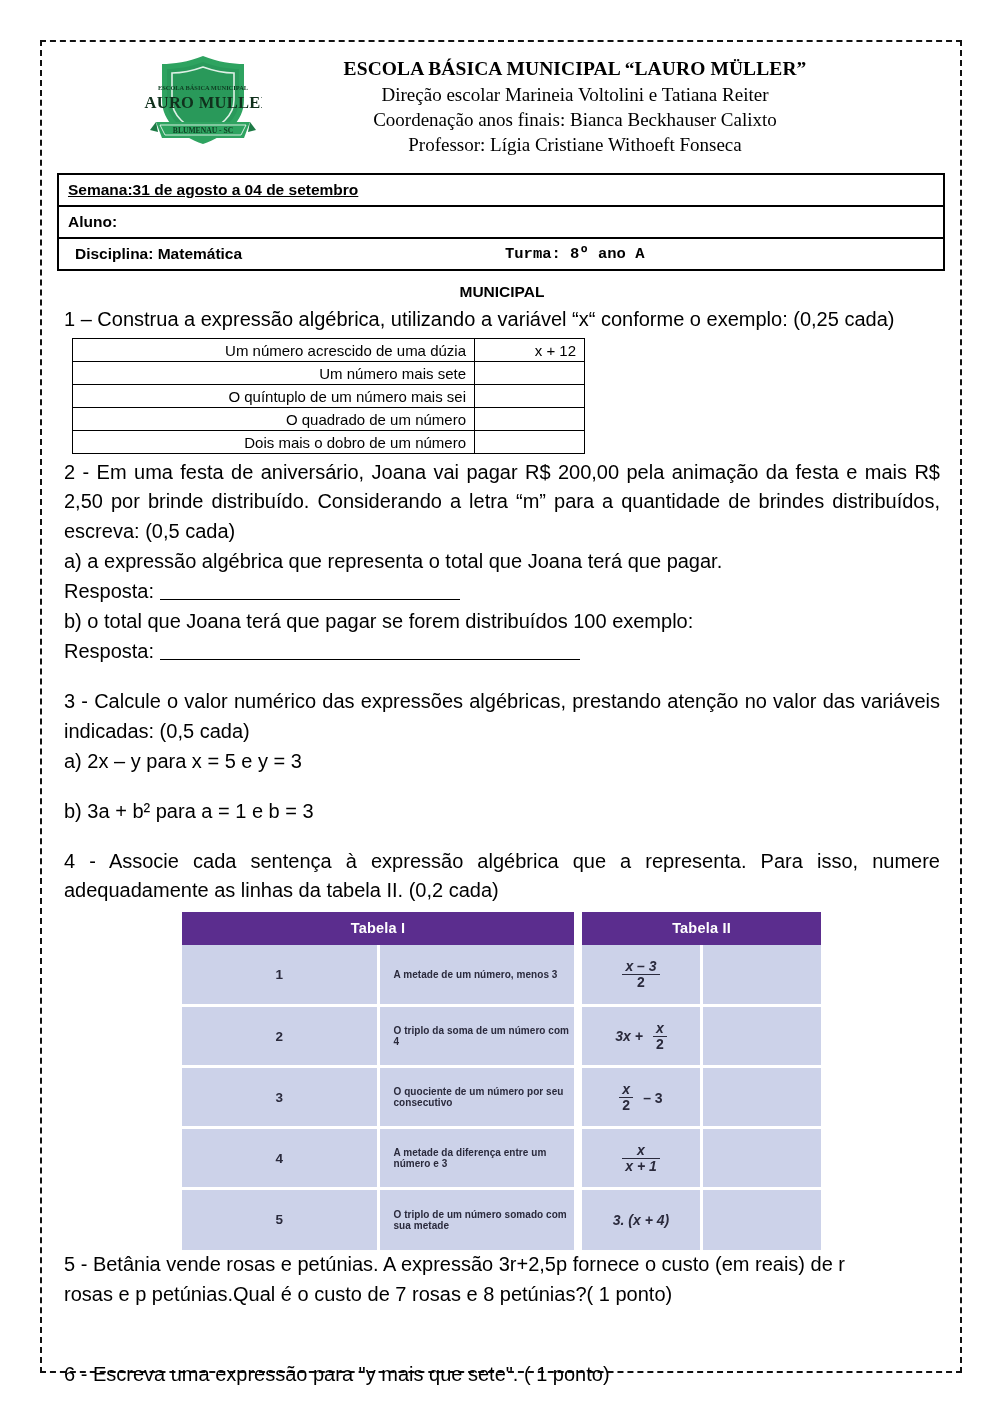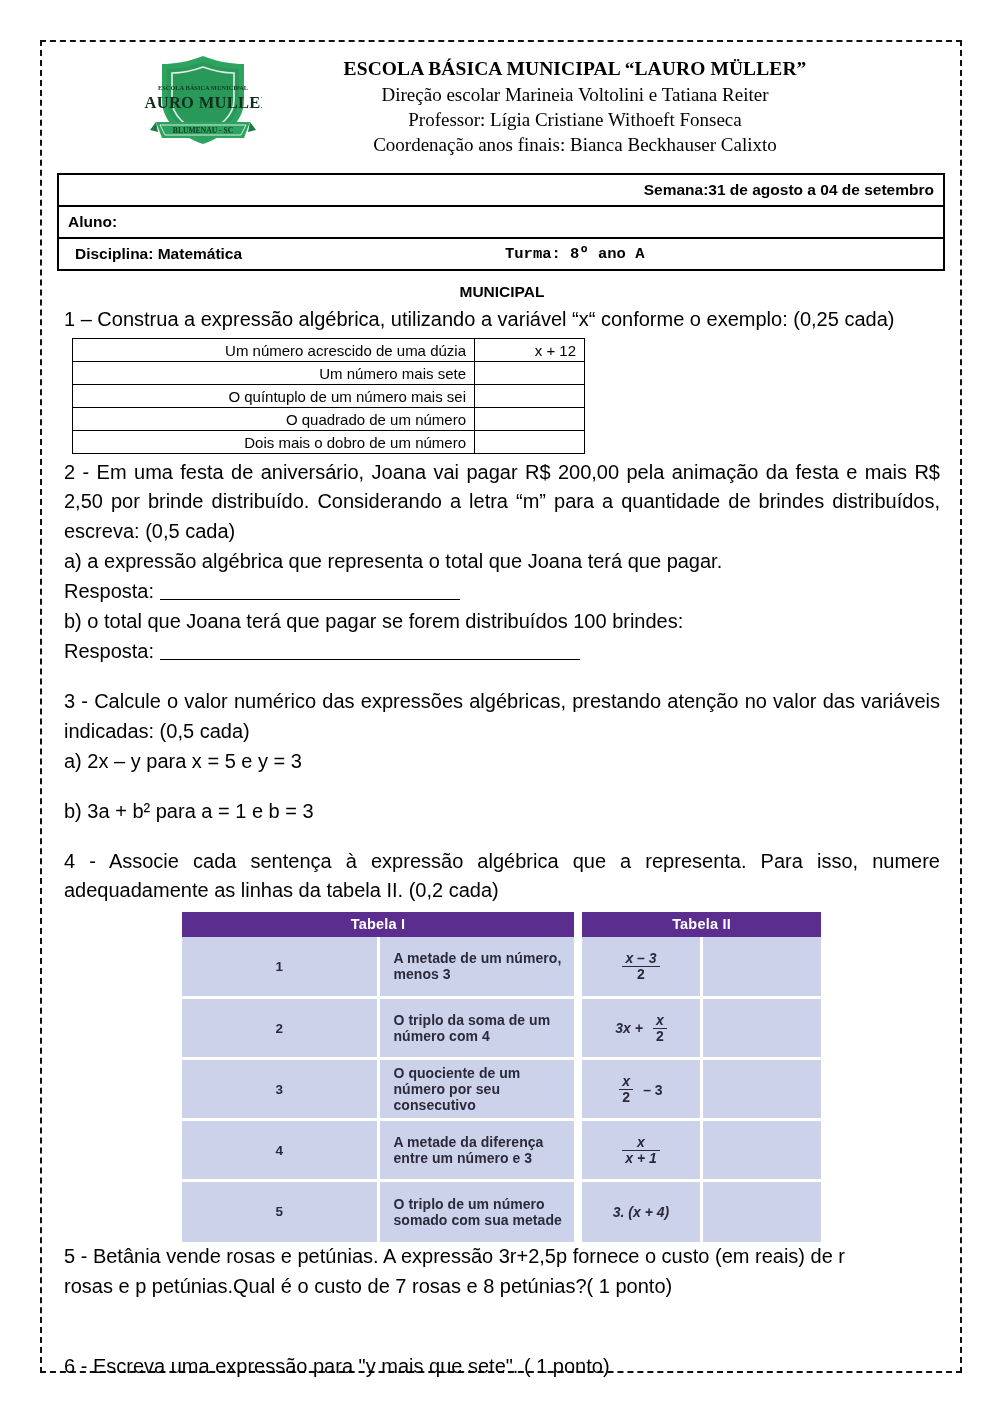--- a/index.html
+++ b/index.html
@@ -76,21 +76,21 @@
     table-layout: fixed;
   }
   .info-table td {
     border: 2px solid #000;
     font-size: 15.5px;
     font-weight: bold;
     padding: 6px 9px;
     height: 30px;
     vertical-align: middle;
   }
-  .info-semana { text-align: right; }
+  .info-semana { text-align: left; text-decoration: underline; }
   .info-aluno { height: 38px; }
   .info-disc-wrap {
     display: flex;
     margin-left: 7px;
   }
   .info-disc { width: 430px; }
   .info-turma { text-align: left; font-family: Liberation Mono, monospace; }
 
   
   .content {
@@ -145,21 +145,21 @@
     display: flex;
     gap: 8px;
     margin: 6px 0 0 118px;
   }
   .vtbl { border-collapse: collapse; table-layout: fixed; }
   .vtbl th {
     background: #5B2D8E;
     color: #fff;
     font-size: 14.5px;
     font-weight: bold;
-    height: 25px;
+    height: 33px;
     letter-spacing: .2px;
   }
   .vtbl td {
     background: #ccd2e9;
     border-bottom: 3px solid #ffffff;
     border-right: 3px solid #ffffff;
     height: 61px;
     vertical-align: middle;
     color: #2a2a3c;
   }
@@ -168,21 +168,21 @@
 
   
   .tI { width: 392px; }
   .tI .num {
     width: 44px;
     text-align: center;
     font-size: 13.5px;
     font-weight: bold;
   }
   .tI .sent {
-    font-size: 14px;
+    font-size: 10px;
     font-weight: bold;
     padding-left: 14px;
     letter-spacing: .05px;
   }
 
   
   .tII { width: 239px; }
   .tII .expr {
     width: 116px;
     text-align: center;
@@ -238,22 +238,22 @@
         <path d="M12 72 L6 80 L14 82 Z" fill="#1d7a45"></path>
         <path d="M106 72 L112 80 L104 82 Z" fill="#1d7a45"></path>
         <path d="M16 75 L102 75 L97 85 L21 85 Z" fill="none" stroke="#ffffff" stroke-width="1" opacity=".8"></path>
         <text x="59" y="83" text-anchor="middle" font-family="Liberation Serif, serif" font-size="7.6" font-weight="bold" fill="#0f3d22">BLUMENAU - SC</text>
       </svg>
     </div>
 
     <div class="head-text">
       <div class="head-line-1">ESCOLA BÁSICA MUNICIPAL “LAURO MÜLLER”</div>
       <div class="head-line">Direção escolar Marineia Voltolini e Tatiana Reiter</div>
+      <div class="head-line">Coordenação anos finais: Bianca Beckhauser Calixto</div>
       <div class="head-line">Professor: Lígia Cristiane Withoeft Fonseca</div>
-      <div class="head-line">Coordenação anos finais: Bianca Beckhauser Calixto</div>
     </div>
   </div>
 
   <table class="info-table">
     <tbody>
           <tr>
       <td class="info-semana">Semana:31 de agosto a 04 de setembro</td>
     </tr>
     <tr>
       <td class="info-aluno">Aluno:</td>
@@ -299,21 +299,21 @@
       </tr>
     </tbody>
         </table>
 
     <p class="q just">2 - Em uma festa de aniversário, Joana vai pagar R$ 200,00 pela animação da festa e mais R$ 2,50 por brinde distribuído. Considerando a letra “m” para a quantidade de brindes distribuídos, escreva: (0,5 cada)</p>
     <p class="q">a) a expressão algébrica que representa o total que Joana terá que pagar.</p>
     <p class="q">
       <span>Resposta:</span>
       <span class="blank-line blank-a"></span>
     </p>
-    <p class="q">b) o total que Joana terá que pagar se forem distribuídos 100 brindes:</p>
+    <p class="q">b) o total que Joana terá que pagar se forem distribuídos 100 exemplo:</p>
     <p class="q">
       <span>Resposta:</span>
       <span class="blank-line blank-b"></span>
     </p>
 
     <div class="gap-md"></div>
 
     <p class="q just">3 - Calcule o valor numérico das expressões algébricas, prestando atenção no valor das variáveis indicadas: (0,5 cada)</p>
     <p class="q">a) 2x – y para x = 5 e y = 3</p>
     <div class="gap-md"></div>

